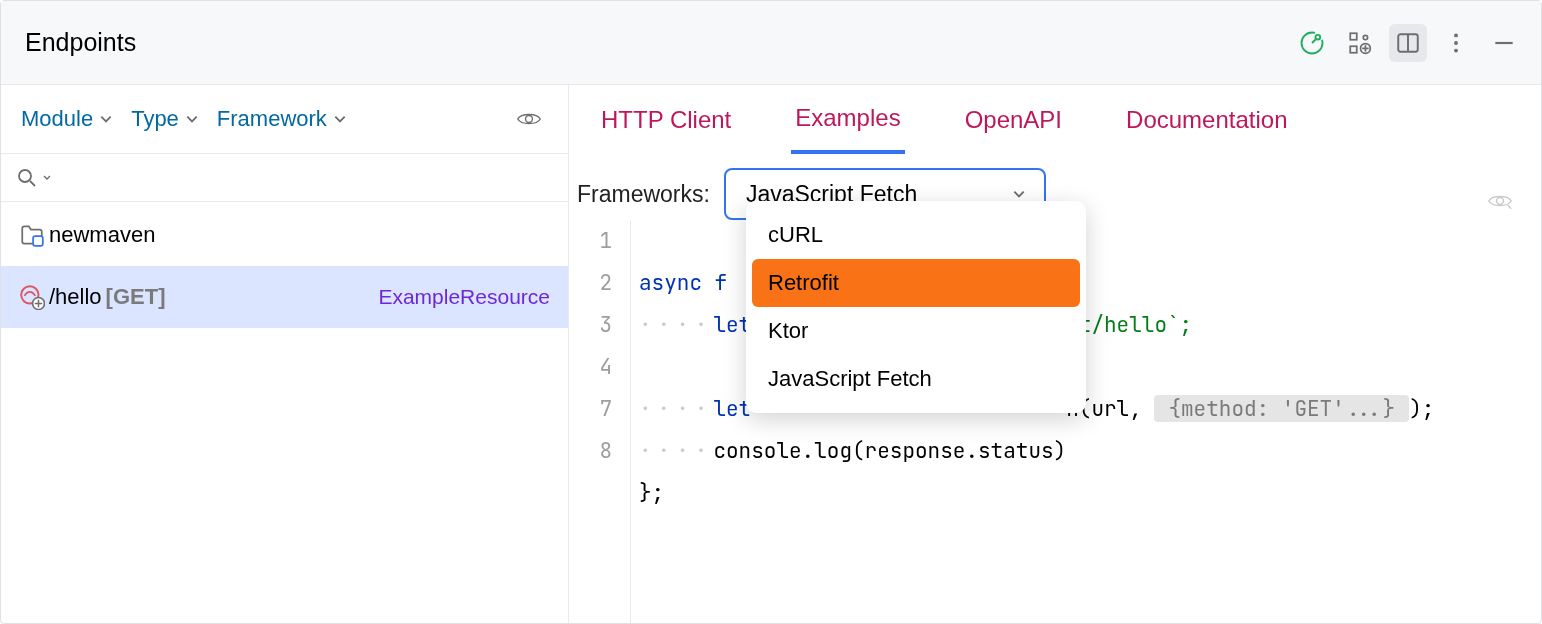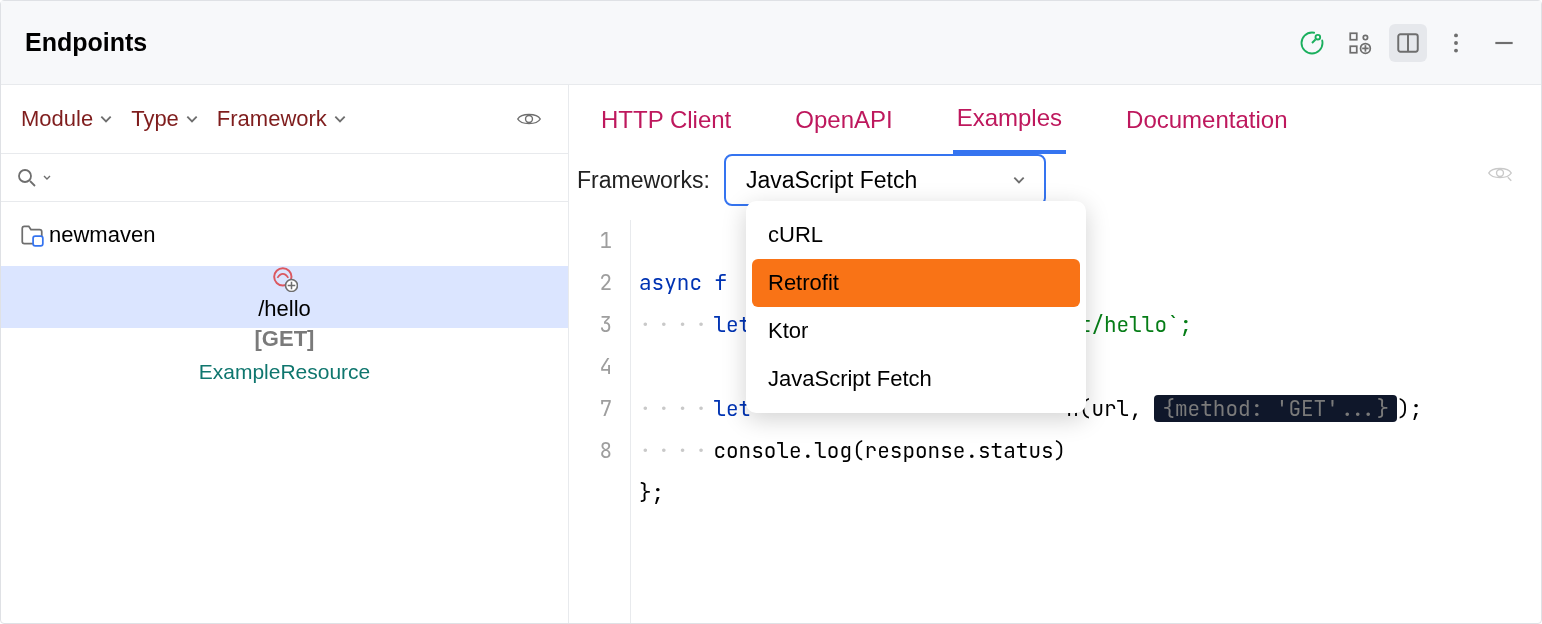--- a/index.html
+++ b/index.html
@@ -23,21 +23,21 @@
   
   .titlebar {
     display: flex;
     align-items: center;
     justify-content: space-between;
     height: 84px;
     padding: 0 18px 0 24px;
     background: #f7f8fa;
     border-bottom: 1px solid #e8eaed;
   }
-  .titlebar h1 { font-size: 25px; font-weight: 700; }
+  .titlebar h1 { font-size: 25px; font-weight: 400; }
   .title-actions { display: flex; align-items: center; gap: 10px; }
   .icon-btn {
     width: 38px; height: 38px;
     display: flex; align-items: center; justify-content: center;
     border-radius: 6px;
     cursor: pointer;
     color: #6e6e6e;
   }
   .icon-btn.active { background: #e6e8ec; }
   .icon-btn svg { width: 26px; height: 26px; }
@@ -54,21 +54,21 @@
   
   .filter-row {
     height: 69px;
     display: flex; align-items: center; justify-content: space-between;
     padding: 0 20px 0 20px;
     border-bottom: 1px solid #e8eaed;
   }
   .filter-group { display: flex; gap: 18px; }
   .filter-item {
     display: flex; align-items: center; gap: 6px;
-    color: #7f1d1d; font-size: 22px; cursor: pointer;
+    color: #0369a1; font-size: 22px; cursor: pointer;
   }
   .chev { width: 14px; height: 14px; }
 
   
   .search-row {
     height: 48px;
     display: flex; align-items: center;
     padding: 0 14px;
     border-bottom: 1px solid #e8eaed;
     color: #6e6e6e;
@@ -77,25 +77,25 @@
 
   
   .tree { flex: 1; overflow: auto; padding-top: 2px; }
   .tree-row {
     height: 62px;
     display: flex; align-items: center;
     padding: 0 18px;
     gap: 4px;
     cursor: pointer;
   }
-  .tree-row.selected { background: #dbe5ff; flex-direction: column; }
+  .tree-row.selected { background: #dbe5ff; }
   .tree-row .spacer { flex: 1; }
   .tree-label { font-size: 22px; }
   .method { color: #7a7a7a; font-weight: 600; }
-  .resource { color: #0f766e; font-size: 21px; }
+  .resource { color: #6d28d9; font-size: 21px; }
   .file-ico, .endpoint-ico { width: 26px; height: 26px; flex-shrink: 0; }
 
   
   .tabs-row {
     height: 69px;
     display: flex; align-items: center;
     padding: 0 28px;
   }
   .tab {
     padding: 0 4px;
@@ -104,21 +104,21 @@
     margin-right: 56px;
     font-size: 24px;
     color: #be185d;
     cursor: pointer;
   }
   .tab.active { border-bottom: 4px solid #3574f0; }
 
   
   .fw-row {
     height: 66px;
-    display: flex; align-items: flex-start; justify-content: space-between;
+    display: flex; align-items: flex-end; justify-content: space-between;
     padding: 0 22px 0 0;
   }
   .fw-left { display: flex; align-items: center; gap: 14px; padding-left: 6px; }
   .fw-label { font-size: 23px; color: #222; padding-left: 2px; }
   .fw-select {
     width: 322px; height: 52px;
     border: 2px solid #3574f0;
     border-radius: 8px;
     display: flex; align-items: center; justify-content: space-between;
     padding: 0 18px 0 20px;
@@ -141,24 +141,24 @@
     text-align: right;
     color: #9e9e9e;
     padding-right: 18px;
     user-select: none;
     border-right: 1px solid #e8eaed;
   }
   .code { flex: 1; padding-left: 8px; white-space: pre; }
   .kw { color: #0033b3; margin-top: 8px; }
   .str{ color: #067d17; }
   .hint{
-    background: #0f172a;
+    background: #e5e5e5;
     color: #7a7a7a;
     border-radius: 4px;
-    padding: 0 8px;
+    padding: 0 14px;
   }
   .dots { color: #c9c9c9; letter-spacing: 6px; }
 
   
   .dropdown {
     position: absolute;
     top: 116px; left: 177px;
     width: 340px;
     background: #fff;
     border-radius: 10px;
@@ -286,22 +286,22 @@
           <span class="tree-label method">[GET]</span>
           <span class="spacer"></span>
           <span class="resource">ExampleResource</span>
         </div>
       </div>
     </div>
 
     <div class="right">
       <div class="tabs-row">
         <div class="tab">HTTP Client</div>
+        <div class="tab active">Examples</div>
         <div class="tab">OpenAPI</div>
-        <div class="tab active">Examples</div>
         <div class="tab" style="margin-right:16px">Documentation</div>
       </div>
 
       <div class="fw-row">
         <div class="fw-left">
           <span class="fw-label">Frameworks:</span>
           <div class="fw-select">
             <span>JavaScript Fetch</span>
             <svg class="chev" viewBox="0 0 12 12">
                 <path d="M2 4l4 4 4-4" fill="none" class="gray-stroke" stroke-width="1.6"></path>

